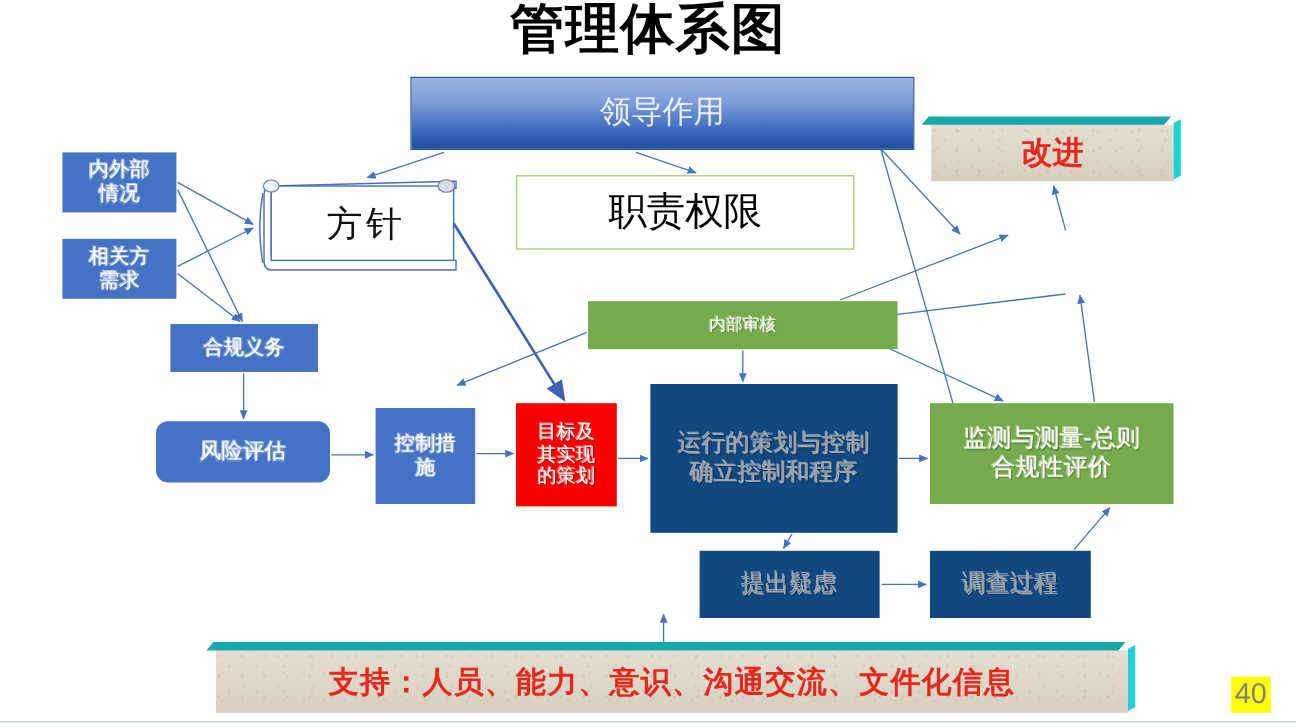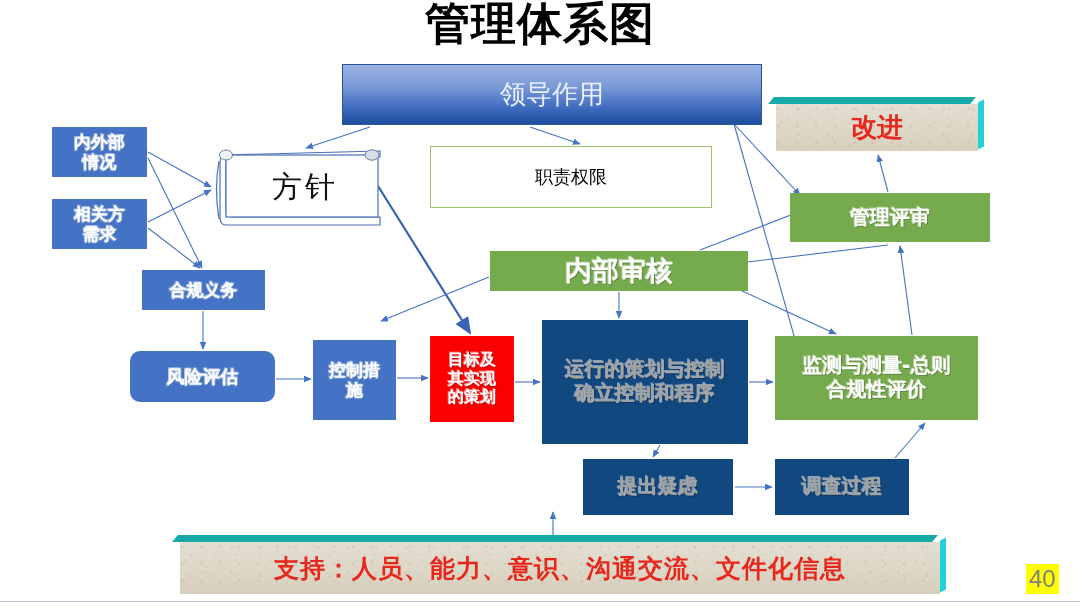--- a/index.html
+++ b/index.html
@@ -35,21 +35,21 @@
   }
 
   
   .node {
     position: absolute;
     box-sizing: border-box;
     display: flex;
     align-items: center;
     justify-content: center;
     text-align: center;
-    font-weight: bold;
+    font-weight: normal;
     line-height: 1.18;
     font-family: "DejaVu Sans", "Liberation Sans", sans-serif;
     white-space: pre-line;
     z-index: 5;
   }
 
   
   .blue-mid {
     background: #4472c4;
     color: #ffffff;
@@ -96,21 +96,21 @@
     margin-left: 28px;
   }
 
   
   #node-duty {
     left: 430px; top: 146px; width: 282px; height: 62px;
     background: #ffffff;
     border: 1.6px solid #9dc36b;
     color: #000000;
     font-weight: normal;
-    font-size: 18px;
+    font-size: 32px;
     font-family: "DejaVu Serif", "Liberation Serif", serif;
   }
 
   
   #node-policy-wrap {
     position: absolute;
     left: 212px; top: 147px; width: 172px; height: 83px;
     z-index: 6;
   }
   #node-policy-wrap svg { display:block; }
@@ -129,21 +129,21 @@
   
   #node-context      { left:52px;  top:127px; width:95px;  height:50px; font-size:17px; }
   #node-stakeholder  { left:52px;  top:199px; width:95px;  height:50px; font-size:17px; }
   #node-compliance   { left:142px; top:270px; width:123px; height:40px; font-size:17px; }
   #node-risk         { left:130px; top:351px; width:145px; height:51px; font-size:18px;border-radius:10px; }
   #node-control      { left:313px; top:340px; width:83px;  height:80px; font-size:17px; }
   #node-objective    { left:430px; top:336px; width:84px;  height:86px; font-size:16px; }
   #node-operation    { left:542px; top:320px; width:206px; height:124px; font-size:20px; }
 
   
-  #node-audit        { left:490px; top:251px; width:258px; height:40px; font-size:27px; }
+  #node-audit        { left:490px; top:251px; width:258px; height:40px; font-size:14px; }
   #node-review       { left:790px; top:193px; width:200px; height:49px; font-size:20px; }
   #node-monitor      { left:775px; top:336px; width:203px; height:84px; font-size:20px; }
 
   
   #node-concern      { left:583px; top:459px; width:150px; height:56px; font-size:20px; }
   #node-investigate  { left:775px; top:459px; width:134px; height:56px; font-size:20px; }
 
   
   .plate {
     position: absolute;
@@ -316,21 +316,20 @@
 
   <div class="node red" id="node-objective">目标及
 其实现
 的策划</div>
 
   <div class="node blue-dark" id="node-operation">运行的策划与控制
 确立控制和程序</div>
 
   <div class="node green" id="node-audit">内部审核</div>
 
-  <div class="node green" id="node-review">管理评审</div>
 
   <div class="node green" id="node-monitor">监测与测量-总则
 合规性评价</div>
 
   <div class="node blue-dark" id="node-concern">提出疑虑</div>
 
   <div class="node blue-dark" id="node-investigate">调查过程</div>
 
   <div class="plate" id="plate-improve">改进</div>
 

